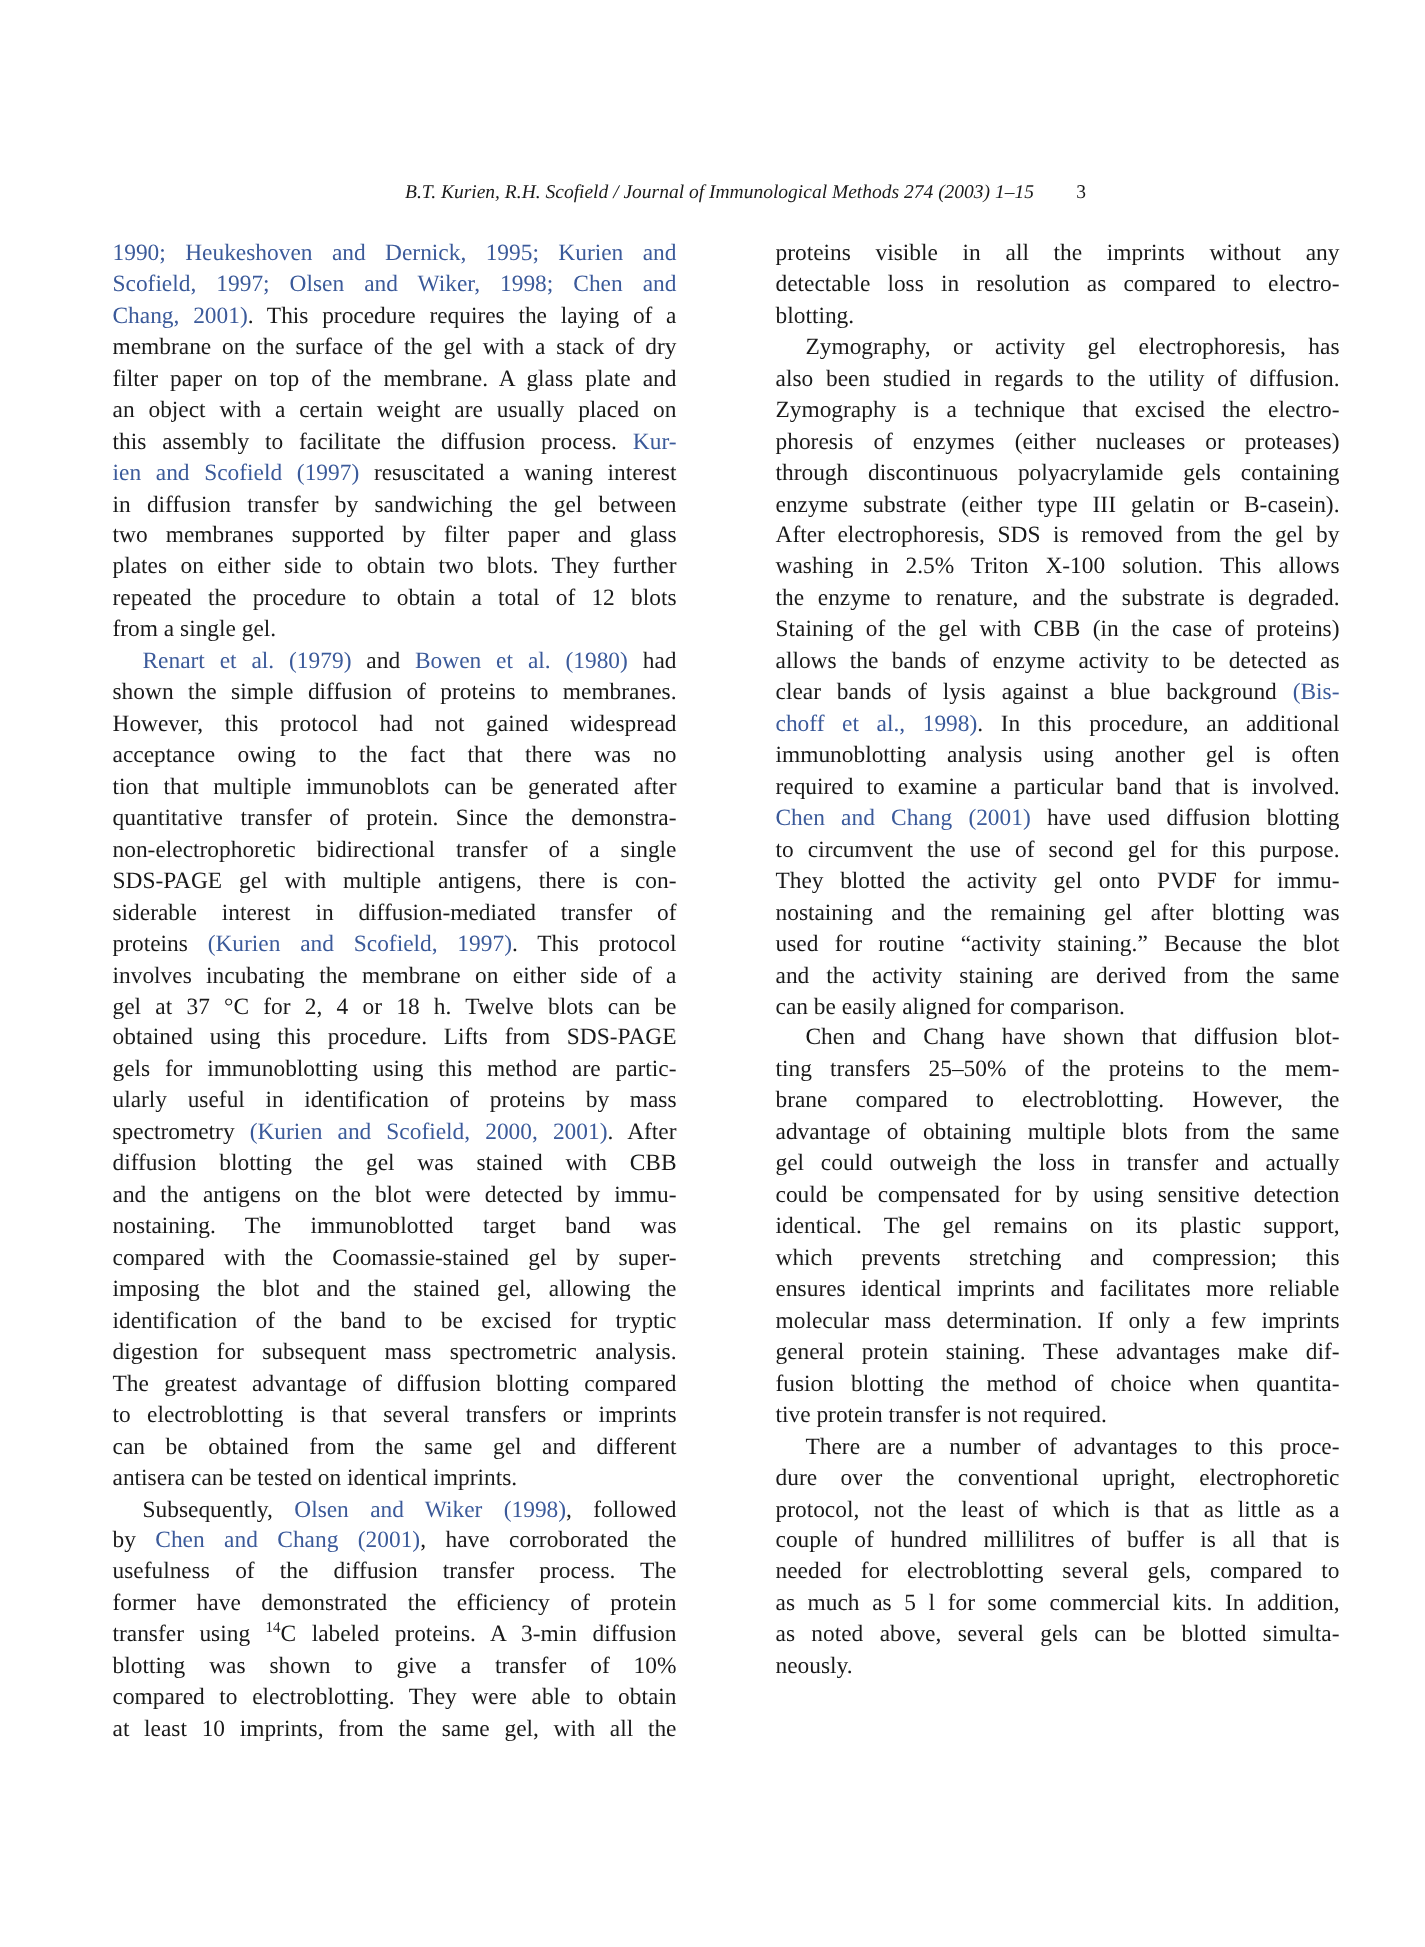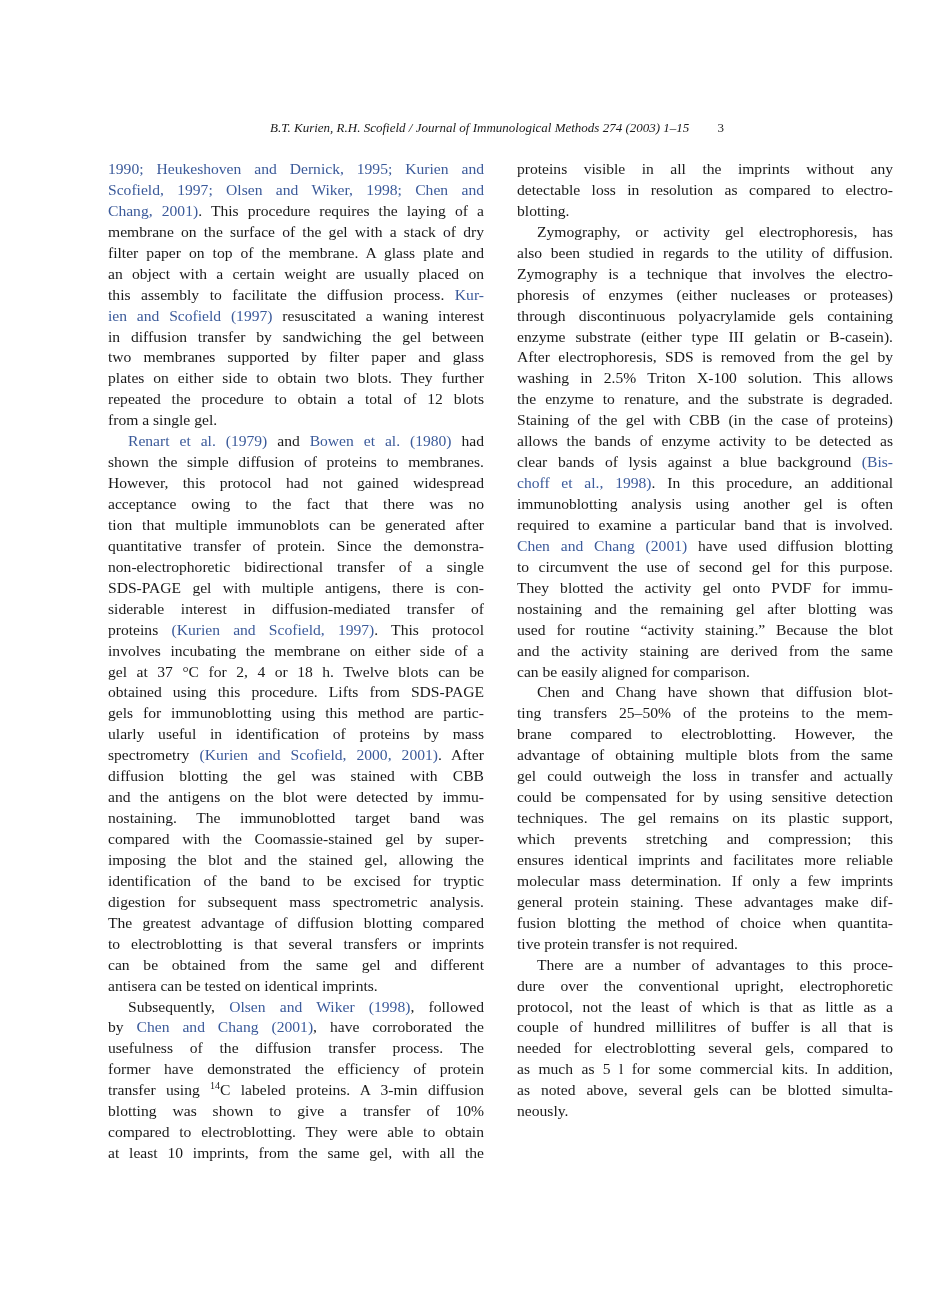--- a/index.html
+++ b/index.html
@@ -3,21 +3,21 @@
 <meta charset="utf-8">
 <style>
   html, body { margin: 0; padding: 0; background: #ffffff; }
   body { width: 950px; height: 1298px; position: relative; overflow: hidden;
          font-family: "Liberation Serif", "DejaVu Serif", serif; color: #1a1a1a; }
   .header { position: absolute; top: 120px; left: 0; width: 806px; height: 20px;
             font-size: 13px; font-style: italic; }
   .header .running { position: absolute; left: 270px; top: 0; white-space: nowrap; }
   .header .pageno { position: absolute; right: 82px; top: 0; font-style: normal; }
   .col { position: absolute; top: 159px; width: 376px; font-size: 15.6px; line-height: 20.95px; }
-  .col.left { left: 75px; margin-left: 33px; }
+  .col.left { left: 75px; }
   .col.right { left: 492px; margin-left: 25px; }
   .ln { display: block; height: 20.95px; text-align: justify; text-align-last: justify; white-space: nowrap; overflow: visible; }
   .ln.last { text-align-last: left; }
   .ln.indent { text-indent: 20px; }
   .ln span { white-space: pre; }
   .cite { color: #3b5a9a; }
   sup { font-size: 10px; line-height: 0; vertical-align: 6px; }
 </style>
 </head>
 <body>
@@ -82,21 +82,21 @@
 </div>
 
 <div class="col right">
 
   <span class="ln">proteins visible in all the imprints without any</span>
   <span class="ln">detectable loss in resolution as compared to electro-</span>
   <span class="ln last">blotting.</span>
 
   <span class="ln indent">Zymography, or activity gel electrophoresis, has</span>
   <span class="ln">also been studied in regards to the utility of diffusion.</span>
-  <span class="ln">Zymography is a technique that involves the electro-</span>
+  <span class="ln">Zymography is a technique that excised the electro-</span>
   <span class="ln">phoresis of enzymes (either nucleases or proteases)</span>
   <span class="ln">through discontinuous polyacrylamide gels containing</span>
   <span class="ln">enzyme substrate (either type III gelatin or B-casein).</span>
   <span class="ln">After electrophoresis, SDS is removed from the gel by</span>
   <span class="ln">washing in 2.5% Triton X-100 solution. This allows</span>
   <span class="ln">the enzyme to renature, and the substrate is degraded.</span>
   <span class="ln">Staining of the gel with CBB (in the case of proteins)</span>
   <span class="ln">allows the bands of enzyme activity to be detected as</span>
   <span class="ln"><span>clear bands of lysis against a blue background </span><span class="cite">(Bis-</span></span>
   <span class="ln"><span class="cite">choff et al., 1998)</span><span>. In this procedure, an additional</span></span>
@@ -109,21 +109,21 @@
   <span class="ln">used for routine “activity staining.” Because the blot</span>
   <span class="ln">and the activity staining are derived from the same</span>
   <span class="ln last">can be easily aligned for comparison.</span>
 
   <span class="ln indent">Chen and Chang have shown that diffusion blot-</span>
   <span class="ln">ting transfers 25–50% of the proteins to the mem-</span>
   <span class="ln">brane compared to electroblotting. However, the</span>
   <span class="ln">advantage of obtaining multiple blots from the same</span>
   <span class="ln">gel could outweigh the loss in transfer and actually</span>
   <span class="ln">could be compensated for by using sensitive detection</span>
-  <span class="ln">techniques. The gel remains on its plastic support,</span>
+  <span class="ln">identical. The gel remains on its plastic support,</span>
   <span class="ln">which prevents stretching and compression; this</span>
   <span class="ln">ensures identical imprints and facilitates more reliable</span>
   <span class="ln">molecular mass determination. If only a few imprints</span>
   <span class="ln">general protein staining. These advantages make dif-</span>
   <span class="ln">fusion blotting the method of choice when quantita-</span>
   <span class="ln last">tive protein transfer is not required.</span>
 
   <span class="ln indent">There are a number of advantages to this proce-</span>
   <span class="ln">dure over the conventional upright, electrophoretic</span>
   <span class="ln">protocol, not the least of which is that as little as a</span>

